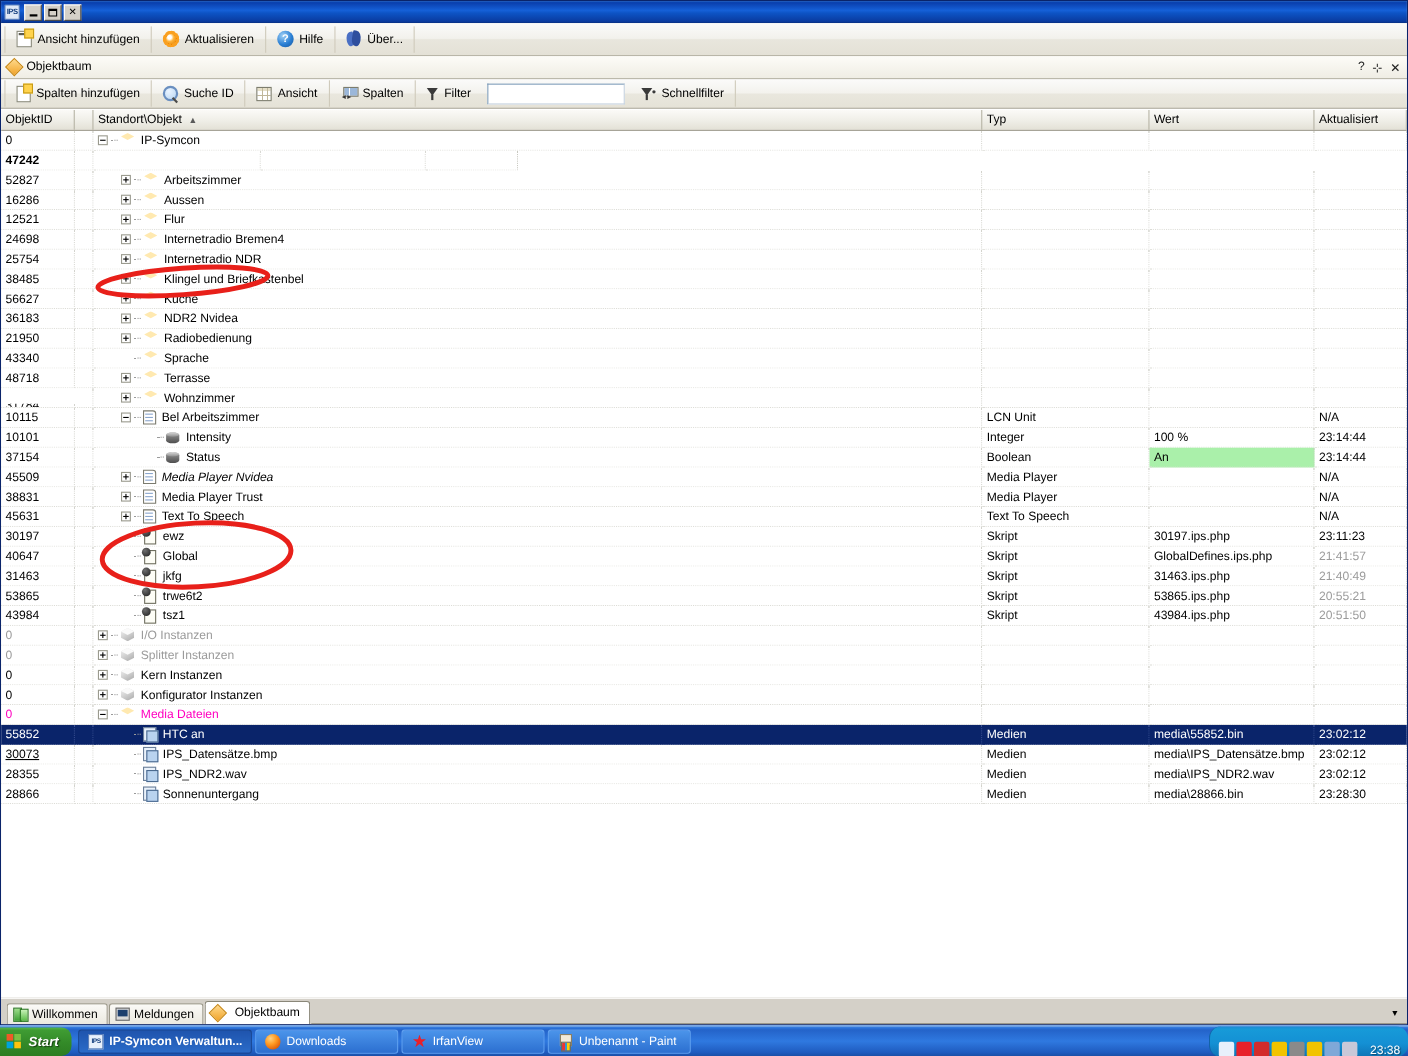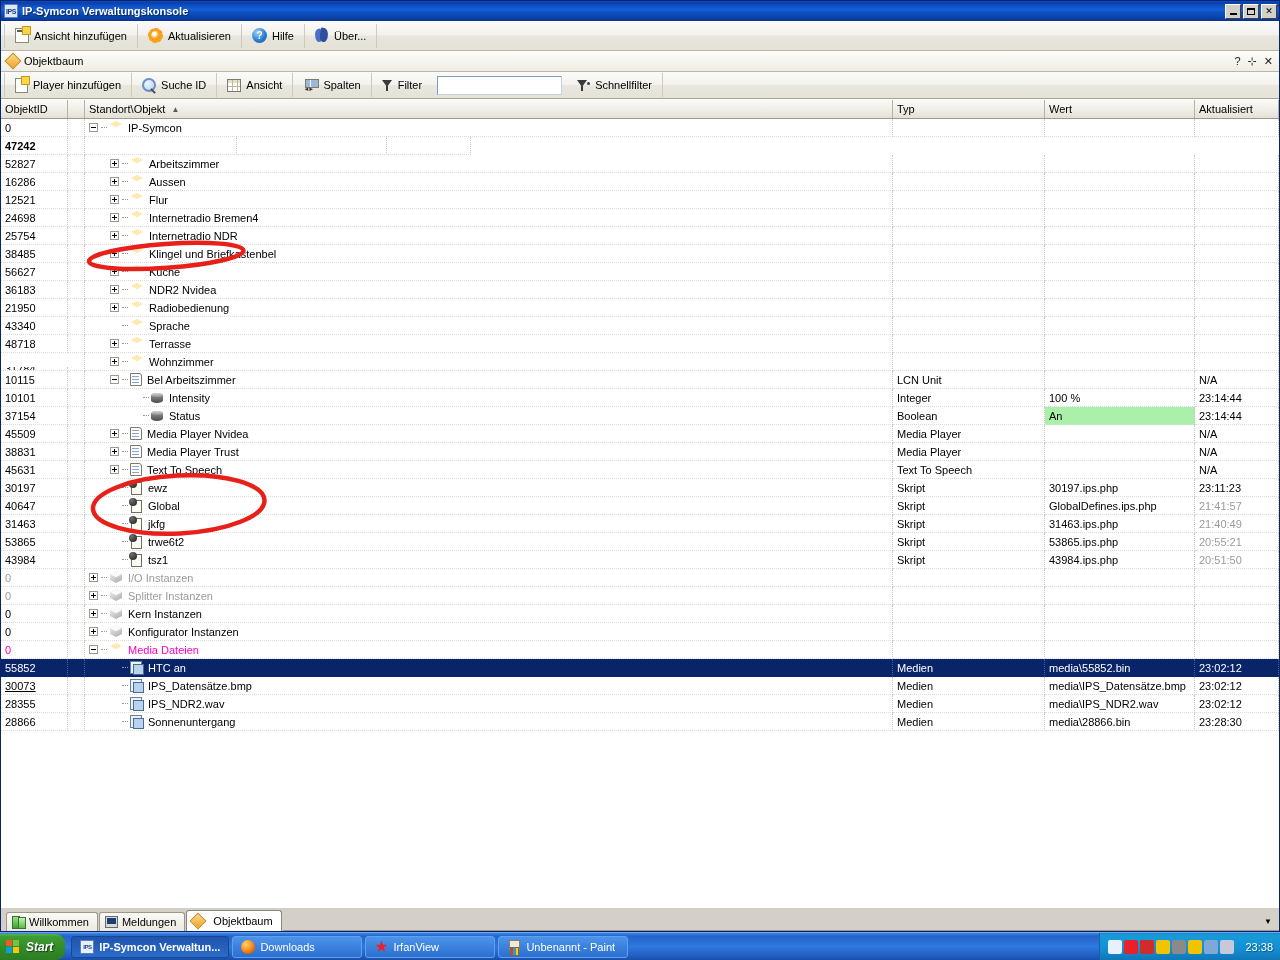--- a/index.html
+++ b/index.html
@@ -285,36 +285,36 @@
   .ic-ff{width:14px;height:14px;flex:0 0 14px;border-radius:50%;
     background:radial-gradient(circle at 35% 30%,#ffd27f 0%,#ff9a23 40%,#e0620d 75%,#a33a05 100%);}
   .ic-irfan{width:14px;height:14px;flex:0 0 14px;position:relative;}
   .ic-irfan:before{content:"";position:absolute;left:1px;top:1px;width:12px;height:12px;background:#e8202a;
     clip-path:polygon(50% 0,62% 36%,100% 36%,70% 58%,82% 96%,50% 72%,18% 96%,30% 58%,0 36%,38% 36%);}
   .ic-paint{width:14px;height:14px;flex:0 0 14px;position:relative;}
   .ic-paint:before{content:"";position:absolute;left:2px;top:0;width:9px;height:9px;background:#f2ead8;border:1px solid #8a7f63;}
   .ic-paint:after{content:"";position:absolute;left:3px;top:7px;width:7px;height:7px;
     background:linear-gradient(to right,#e33 0 33%,#39c 33% 66%,#fc0 66% 100%);border:1px solid #6c6c5c;}
   #tray {
-    margin-left:auto; height:28px; display:flex; align-items:center; gap:3px;
+    margin-left:auto; height:28px; display:flex; align-items:flex-end; gap:3px;
     padding:0 7px 0 8px;
     background:linear-gradient(to bottom,#1d8ad4 0%,#179ad8 10%,#1490d4 55%,#0f74b5 100%);
     border-left:1px solid #1263a8;
+    border-radius:11px;
   }
   .tray-ic{width:14px;height:14px;flex:0 0 14px;border-radius:2px;position:relative;}
   #tray-clock{color:#fff;font-size:11px;margin-left:6px;text-shadow:1px 1px 1px rgba(0,0,0,.4);}
 </style>
 </head>
 <body>
 
 <div id="app-window">
 
   <div id="title-bar">
     <div class="tb-icon">IPS</div>
-    <div class="tb-text">IP-Symcon Verwaltungskonsole</div>
     <div class="tb-buttons">
       <div class="tb-btn">
           <span class="glyph-min"></span>
         </div>
       <div class="tb-btn">
           <span class="glyph-max"></span>
         </div>
       <div class="tb-btn">✕</div>
     </div>
   </div>
@@ -350,21 +350,21 @@
       <span>?</span>
       <span>⊹</span>
       <span>✕</span>
     </span>
   </div>
 
   <div id="sub-toolbar">
     <div class="tb2-sep"></div>
     <div class="tbtn">
       <span class="ic ic-obj"></span>
-      <span>Player hinzufügen</span>
+      <span>Spalten hinzufügen</span>
     </div>
     <div class="tb2-sep"></div>
     <div class="tbtn">
       <span class="ic ic-search"></span>
       <span>Suche ID</span>
     </div>
     <div class="tb2-sep"></div>
     <div class="tbtn">
       <span class="ic ic-grid"></span>
       <span>Ansicht</span>
@@ -706,21 +706,21 @@
           </div>
           <div class="gcell" style="flex: 0 0 152px;">Boolean</div>
           <div class="gcell val-green" style="flex: 0 0 150px;">An</div>
           <div class="gcell" style="flex: 0 0 84px;">23:14:44</div>
         </div>
         <div class="grow">
           <div class="gcell c-id" style="flex: 0 0 67px;">
             <span>45509</span>
           </div>
           <div class="gcell" style="flex: 0 0 17px;"></div>
-          <div class="gcell" style="flex: 0 0 808px;">
+          <div class="gcell" style="flex: 0 0 808px; font-style: italic;">
             <div class="tree">
               <span class="indent" style="flex: 0 0 21px;"></span>
               <span class="expander plus"></span>
               <span class="dots"></span>
               <span class="ic-instance"></span>
               <span>Media Player Nvidea</span>
             </div>
           </div>
           <div class="gcell" style="flex: 0 0 152px;">Media Player</div>
           <div class="gcell" style="flex: 0 0 150px;"></div>

